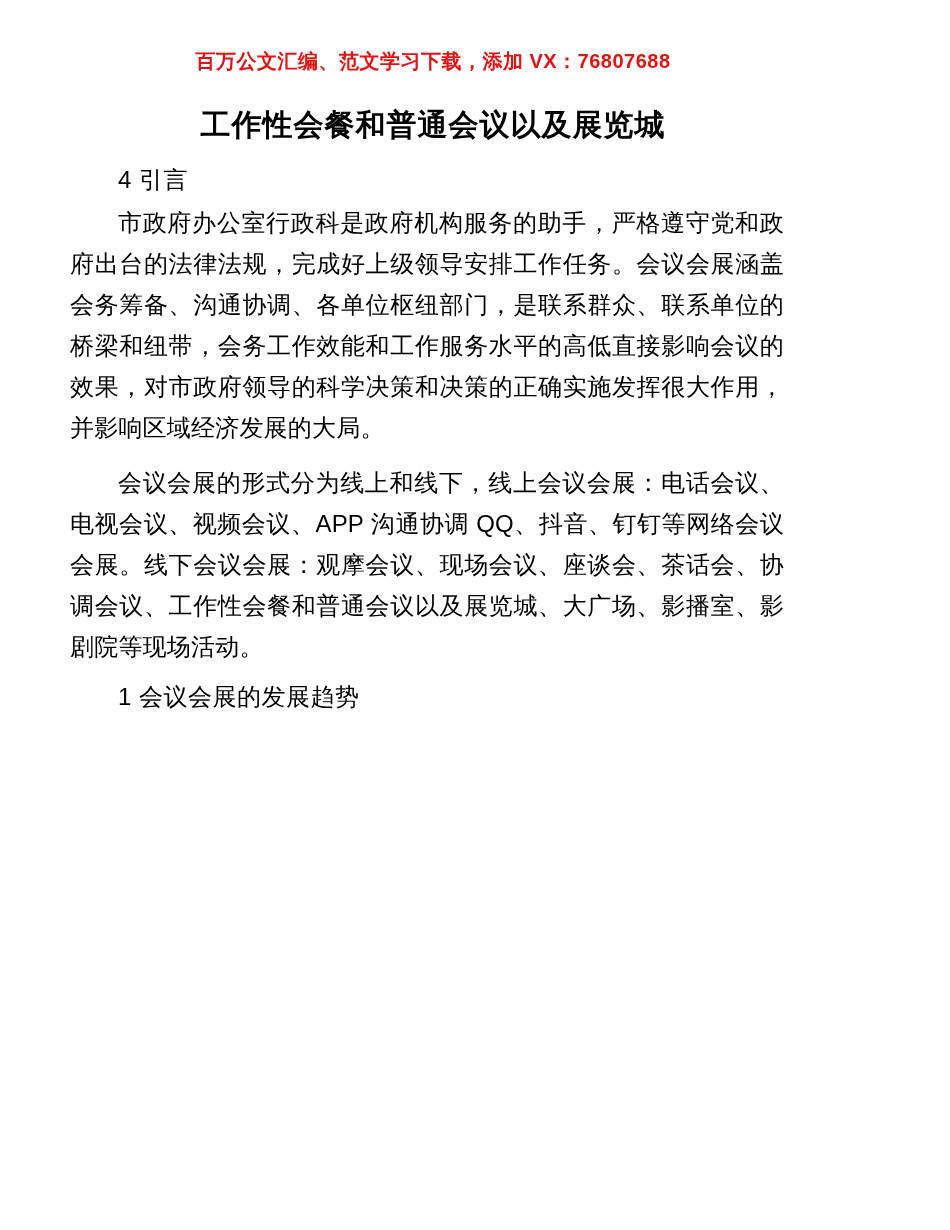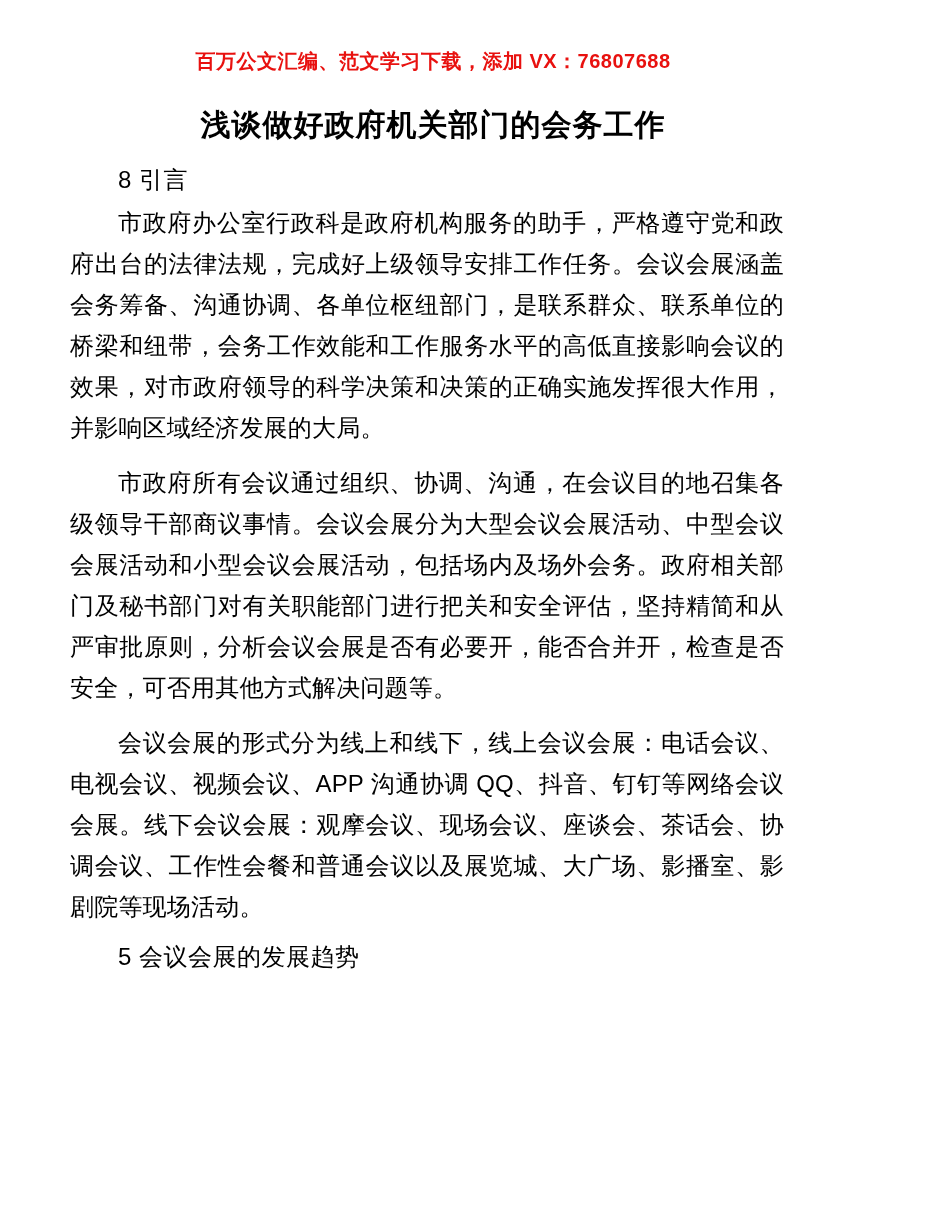--- a/index.html
+++ b/index.html
@@ -62,25 +62,24 @@
   }
   .para:last-child { margin-bottom: 0; }
 </style>
 </head>
 <body>
 
 <div class="page">
 
   <div class="watermark">百万公文汇编、范文学习下载，添加 VX：76807688</div>
 
-  <h1 class="doc-title">浅谈做好政府机关部门的会务工作</h1>
+  <h1 class="doc-title">工作性会餐和普通会议以及展览城</h1>
 
-  <h2 class="heading">8 引言</h2>
+  <h2 class="heading">4 引言</h2>
 
   <p class="para">市政府办公室行政科是政府机构服务的助手，严格遵守党和政府出台的法律法规，完成好上级领导安排工作任务。会议会展涵盖会务筹备、沟通协调、各单位枢纽部门，是联系群众、联系单位的桥梁和纽带，会务工作效能和工作服务水平的高低直接影响会议的效果，对市政府领导的科学决策和决策的正确实施发挥很大作用，并影响区域经济发展的大局。</p>
 
-  <p class="para">市政府所有会议通过组织、协调、沟通，在会议目的地召集各级领导干部商议事情。会议会展分为大型会议会展活动、中型会议会展活动和小型会议会展活动，包括场内及场外会务。政府相关部门及秘书部门对有关职能部门进行把关和安全评估，坚持精简和从严审批原则，分析会议会展是否有必要开，能否合并开，检查是否安全，可否用其他方式解决问题等。</p>
 
   <p class="para">会议会展的形式分为线上和线下，线上会议会展：电话会议、电视会议、视频会议、APP 沟通协调 QQ、抖音、钉钉等网络会议会展。线下会议会展：观摩会议、现场会议、座谈会、茶话会、协调会议、工作性会餐和普通会议以及展览城、大广场、影播室、影剧院等现场活动。</p>
 
-  <h2 class="heading">5 会议会展的发展趋势</h2>
+  <h2 class="heading">1 会议会展的发展趋势</h2>
 
 </div>
 
 </body></html>

